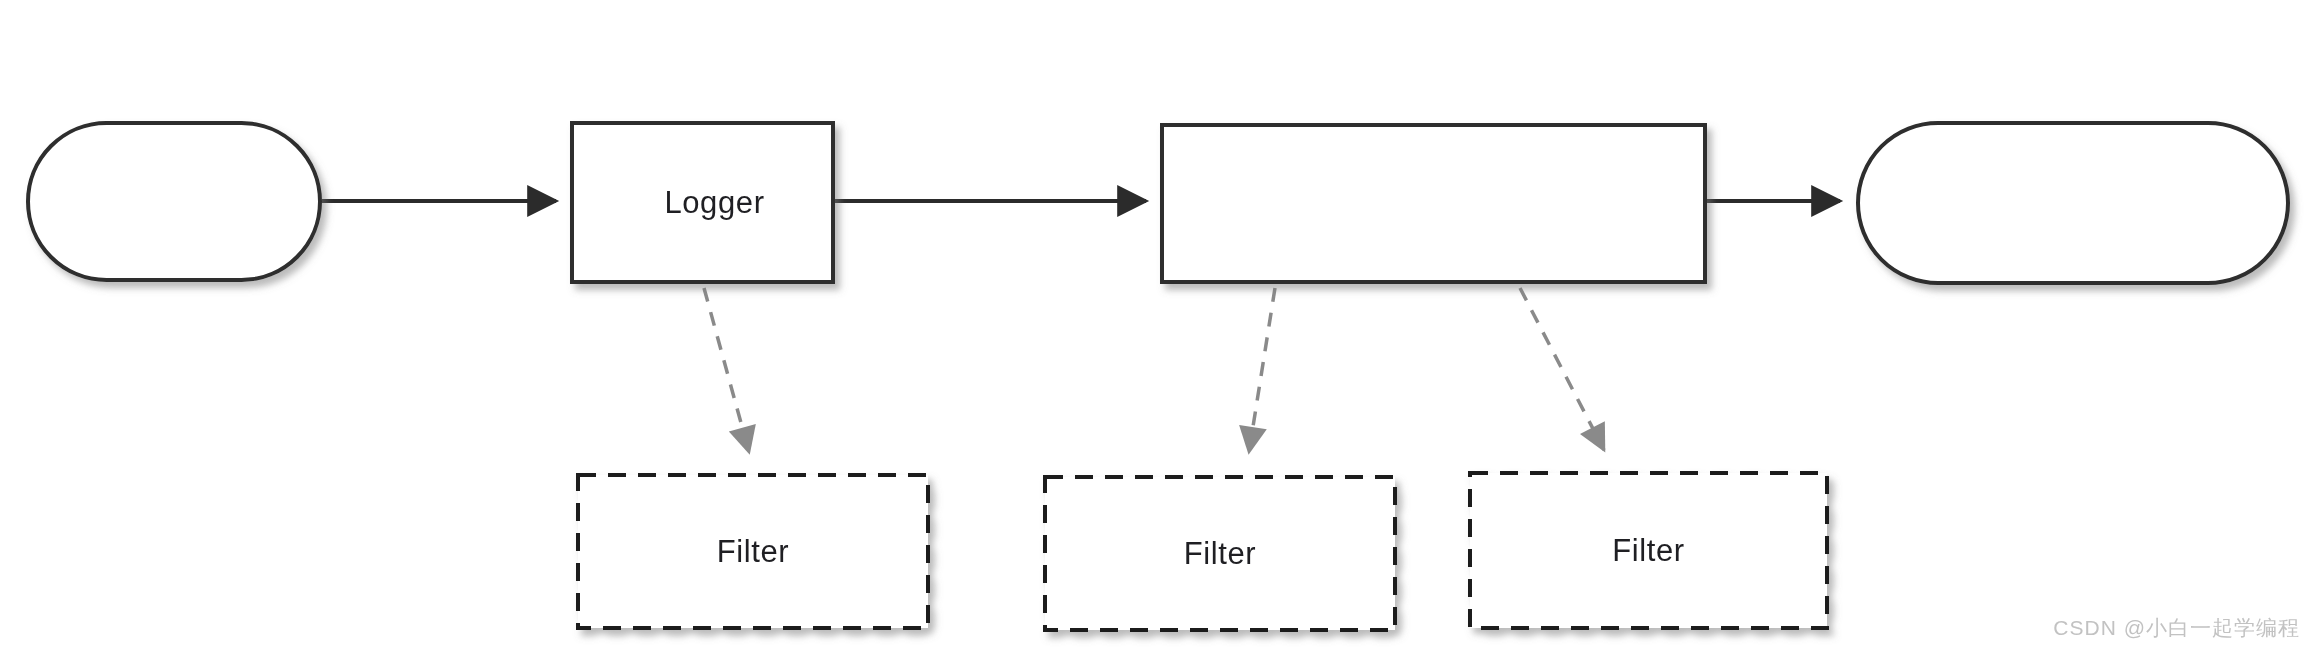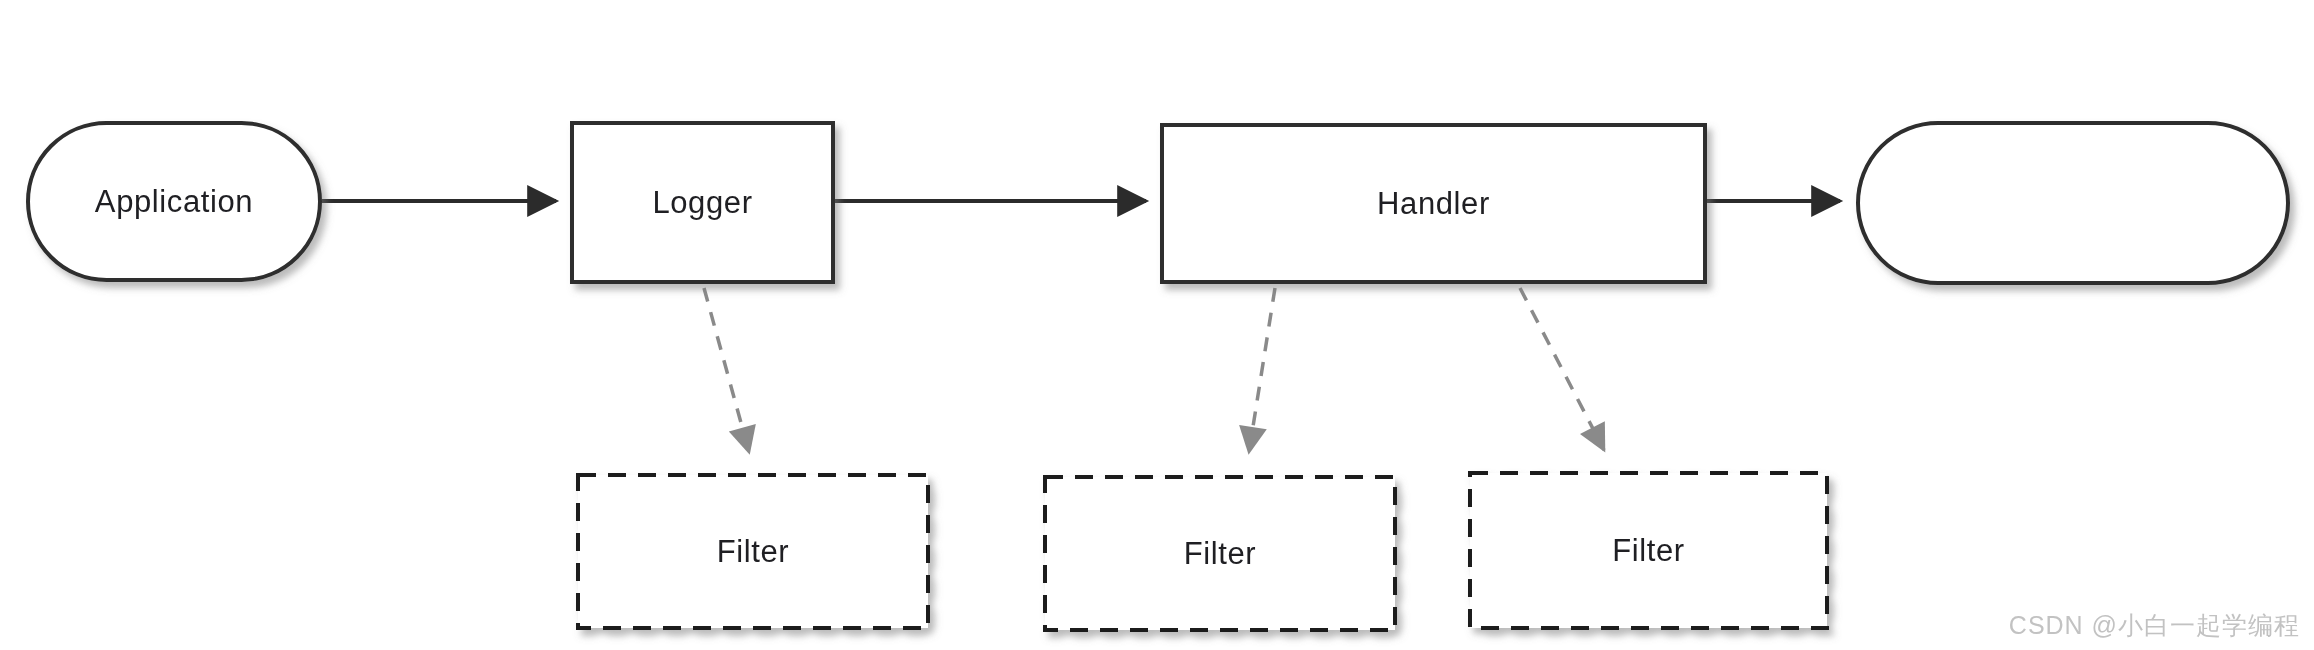--- a/index.html
+++ b/index.html
@@ -26,31 +26,31 @@
     display: flex;
     align-items: center;
     justify-content: center;
     font-size: 31px;
     letter-spacing: 0.6px;
     color: #1f1f23;
     pointer-events: none;
     white-space: nowrap;
   }
   .lbl-application { left: 28px;  top: 123px; width: 292px; height: 157px; }
-  .lbl-logger      { left: 572px; top: 123px; width: 261px; height: 159px; text-align: right; }
+  .lbl-logger      { left: 584px; top: 123px; width: 261px; height: 159px; text-align: right; }
   .lbl-handler     { left: 1162px;top: 125px; width: 543px; height: 157px; }
   .lbl-outside     { left: 1858px;top: 123px; width: 430px; height: 160px; font-size: 33px; }
   .lbl-filter1     { left: 578px; top: 475px; width: 350px; height: 153px; }
   .lbl-filter2     { left: 1045px;top: 477px; width: 350px; height: 153px; }
   .lbl-filter3     { left: 1470px;top: 473px; width: 357px; height: 155px; }
   .watermark {
     position: absolute;
     right: 14px;
     bottom: 8px;
-    font-size: 25px;
+    font-size: 21px;
     color: #c2c2c2;
     letter-spacing: 1px;
     font-family: "Liberation Sans", sans-serif;
   }
 </style>
 </head>
 <body>
 
 <div id="canvas">
 
@@ -78,21 +78,19 @@
     <rect x="28" y="123" width="292" height="157" rx="78.5" fill="#ffffff" stroke="#2d2d2d" stroke-width="4" filter="url(#ds)"></rect>
     <rect x="572" y="123" width="261" height="159" fill="#ffffff" stroke="#2d2d2d" stroke-width="4" filter="url(#ds)"></rect>
     <rect x="1162" y="125" width="543" height="157" fill="#ffffff" stroke="#2d2d2d" stroke-width="4" filter="url(#ds)"></rect>
     <rect x="1858" y="123" width="430" height="160" rx="80" fill="#ffffff" stroke="#2d2d2d" stroke-width="4" filter="url(#ds)"></rect>
 
     <rect x="578" y="475" width="350" height="153" fill="#ffffff" stroke="#1c1c1c" stroke-width="4" stroke-dasharray="18 12" filter="url(#ds)"></rect>
     <rect x="1045" y="477" width="350" height="153" fill="#ffffff" stroke="#1c1c1c" stroke-width="4" stroke-dasharray="18 12" filter="url(#ds)"></rect>
     <rect x="1470" y="473" width="357" height="155" fill="#ffffff" stroke="#1c1c1c" stroke-width="4" stroke-dasharray="18 12" filter="url(#ds)"></rect>
   </svg>
 
-  <div class="node-label lbl-application">Application</div>
   <div class="node-label lbl-logger">Logger</div>
-  <div class="node-label lbl-handler">Handler</div>
   <div class="node-label lbl-filter1">Filter</div>
   <div class="node-label lbl-filter2">Filter</div>
   <div class="node-label lbl-filter3">Filter</div>
 
   <div class="watermark">CSDN @小白一起学编程</div>
 </div>
 
 </body></html>

